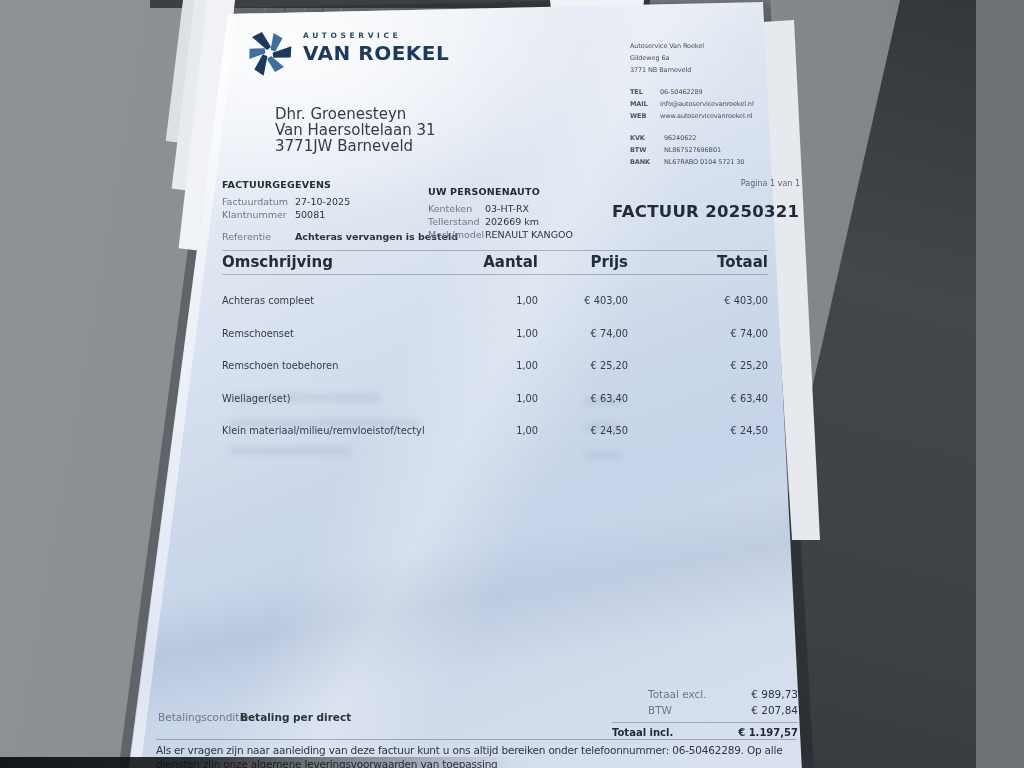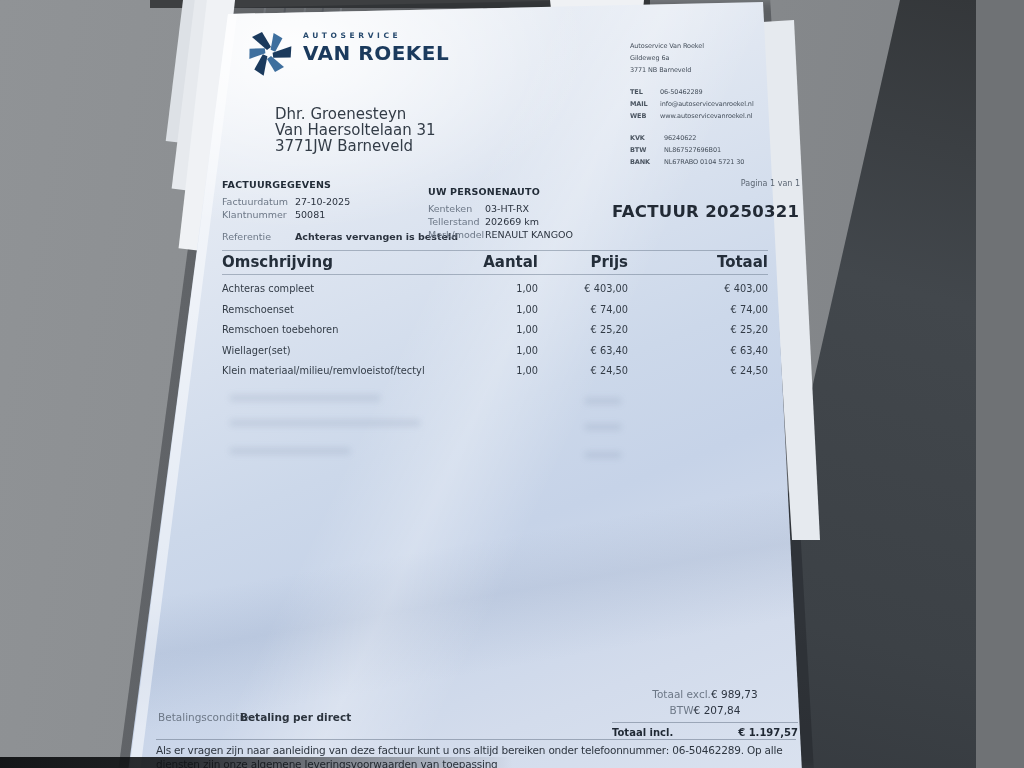--- a/index.html
+++ b/index.html
@@ -71,30 +71,30 @@
   .vehicle .lbl{width:57px;}
   .lbl{color:#6d7887;}
   .val{color:#2b333f;}
 
   .pagina{left:690px;top:179px;width:110px;text-align:right;font-size:8px;color:#5c6673;}
   .invoice-title{left:612px;top:202px;font-size:16.5px;font-weight:800;color:#222a35;letter-spacing:.3px;}
 
   .tbl{left:222px;top:250px;width:546px;font-size:9.8px;color:#323b46;}
   .tbl .rule{height:1px;background:rgba(95,110,130,.45);}
   .thead{display:flex;font-weight:700;font-size:15px;color:#242e3a;padding:2px 0 3px;justify-content:space-between;}
-  .trow{display:flex;align-items:center;margin-top:8px;line-height:12.5px;}
+  .trow{display:flex;align-items:center;margin-top:20px;line-height:12.5px;}
   .col-desc{flex:1;padding-right:8px;}
   .col-qty{width:70px;text-align:right;}
   .col-price{width:90px;text-align:right;}
   .col-total{width:140px;text-align:right;}
 
   .smudge{position:absolute;background:rgba(80,100,135,.14);filter:blur(3px);border-radius:2px;}
 
   .totals{left:612px;top:688px;width:186px;font-size:10.5px;color:#39424e;}
-  .totals .trow2{display:flex;justify-content:center;padding-bottom:4px;}
+  .totals .trow2{display:flex;justify-content:space-between;padding-bottom:4px;margin-left:36px;}
   .totals .rule{height:1px;background:rgba(95,110,130,.5);margin:2px 0 4px;}
   .totals .grand{display:flex;justify-content:space-between;font-size:10px;font-weight:800;color:#1f2833;}
 
   .payment{left:158px;top:711px;display:flex;font-size:10.5px;}
   .payment .lbl{width:82px;color:#6d7887;}
   .payment .val{font-weight:600;color:#2b333d;}
 
   .footer-rule{left:156px;top:739px;width:640px;height:1px;background:rgba(95,110,130,.5);}
   .footer{left:156px;top:744px;width:660px;font-size:10.5px;line-height:13.5px;
           color:#2e3640;letter-spacing:-.2px;white-space:nowrap;}

